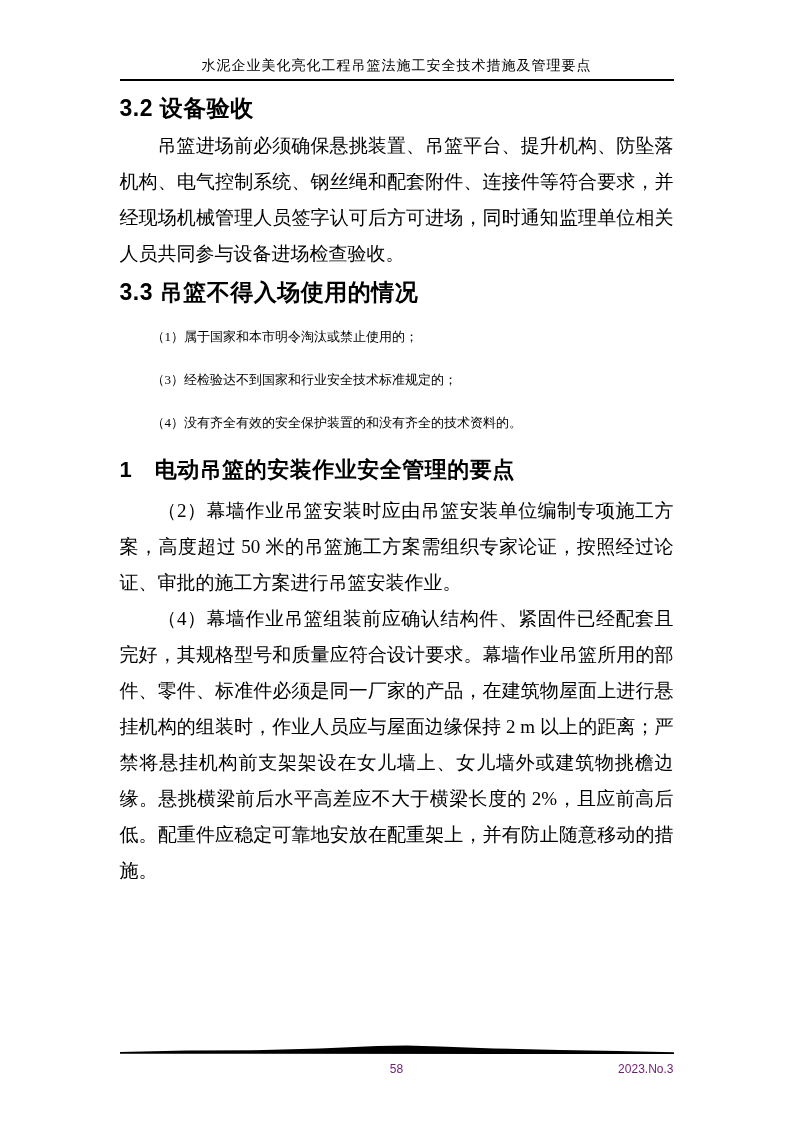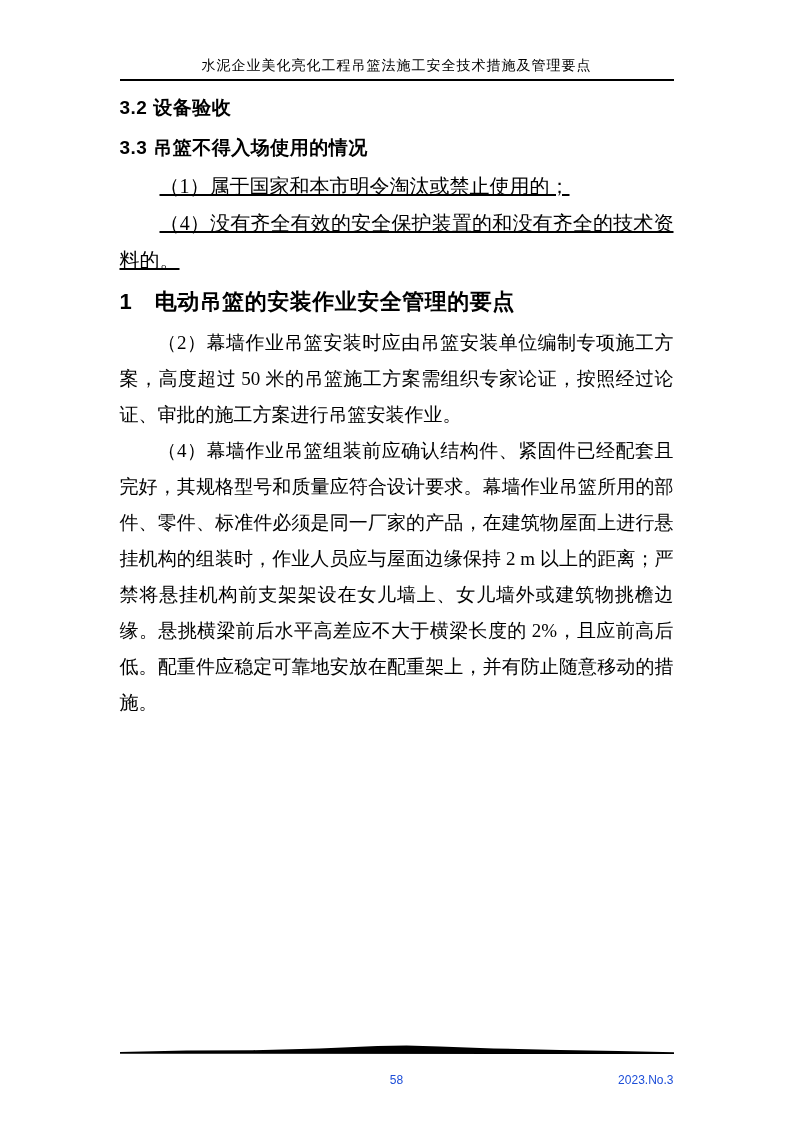--- a/index.html
+++ b/index.html
@@ -37,31 +37,30 @@
     font-family: "Liberation Serif", "DejaVu Serif", serif;
     font-size: 19px;
     line-height: 36px;
     text-align: justify;
     text-justify: inter-ideograph;
     margin: 0;
   }
   .indent { text-indent: 2em; }
   .item {
     font-family: "Liberation Serif", "DejaVu Serif", serif;
-    font-size: 20px;
+    font-size: 13px;
     line-height: 37px;
     text-indent: 2em;
-    margin: 0;
+    margin: 6px;
     text-align: justify;
-    text-decoration: underline;
   }
   .h-sub {
     font-family: "Liberation Sans", "DejaVu Sans", sans-serif;
     font-weight: 700;
-    font-size: 19px;
+    font-size: 23px;
     line-height: 40px;
     margin: 0;
     letter-spacing: 0.5px;
   }
   .h-main {
     font-family: "Liberation Sans", "DejaVu Sans", sans-serif;
     font-weight: 700;
     font-size: 22px;
     line-height: 46px;
     margin: 0;
@@ -73,26 +72,26 @@
     right: 63px;
     top: 1045px;
   }
   .footer-bar {
     display: block;
     width: 100%;
     height: 10px;
   }
   .footer-row {
     position: relative;
-    margin-top: 17px;
+    margin-top: 6px;
     font-family: "Liberation Sans", "DejaVu Sans", sans-serif;
     font-size: 12px;
     line-height: 16px;
     text-align: center;
-    color: #1d4ed8;
+    color: #701a75;
   }
   .issue {
     position: absolute;
     right: 0;
     top: 0;
   }
 </style>
 </head>
 <body>
 
@@ -101,24 +100,26 @@
   <div class="header">
     <div class="header-title">水泥企业美化亮化工程吊篮法施工安全技术措施及管理要点</div>
     <div class="header-rule"></div>
   </div>
 
   <div class="doc-body">
 
 
     <h2 class="h-sub">3.2 设备验收</h2>
 
+    <p class="para indent">吊篮进场前必须确保悬挑装置、吊篮平台、提升机构、防坠落机构、电气控制系统、钢丝绳和配套附件、连接件等符合要求，并经现场机械管理人员签字认可后方可进场，同时通知监理单位相关人员共同参与设备进场检查验收。</p>
 
     <h2 class="h-sub">3.3 吊篮不得入场使用的情况</h2>
 
     <p class="item">（1）属于国家和本市明令淘汰或禁止使用的；</p>
+    <p class="item">（3）经检验达不到国家和行业安全技术标准规定的；</p>
     <p class="item">（4）没有齐全有效的安全保护装置的和没有齐全的技术资料的。</p>
 
     <h1 class="h-main">1　电动吊篮的安装作业安全管理的要点</h1>
 
     <p class="para indent">（2）幕墙作业吊篮安装时应由吊篮安装单位编制专项施工方案，高度超过 50 米的吊篮施工方案需组织专家论证，按照经过论证、审批的施工方案进行吊篮安装作业。</p>
     <p class="para indent">（4）幕墙作业吊篮组装前应确认结构件、紧固件已经配套且完好，其规格型号和质量应符合设计要求。幕墙作业吊篮所用的部件、零件、标准件必须是同一厂家的产品，在建筑物屋面上进行悬挂机构的组装时，作业人员应与屋面边缘保持 2 m 以上的距离；严禁将悬挂机构前支架架设在女儿墙上、女儿墙外或建筑物挑檐边缘。悬挑横梁前后水平高差应不大于横梁长度的 2%，且应前高后低。配重件应稳定可靠地安放在配重架上，并有防止随意移动的措施。</p>
 
   </div>
 
   <div class="footer">

